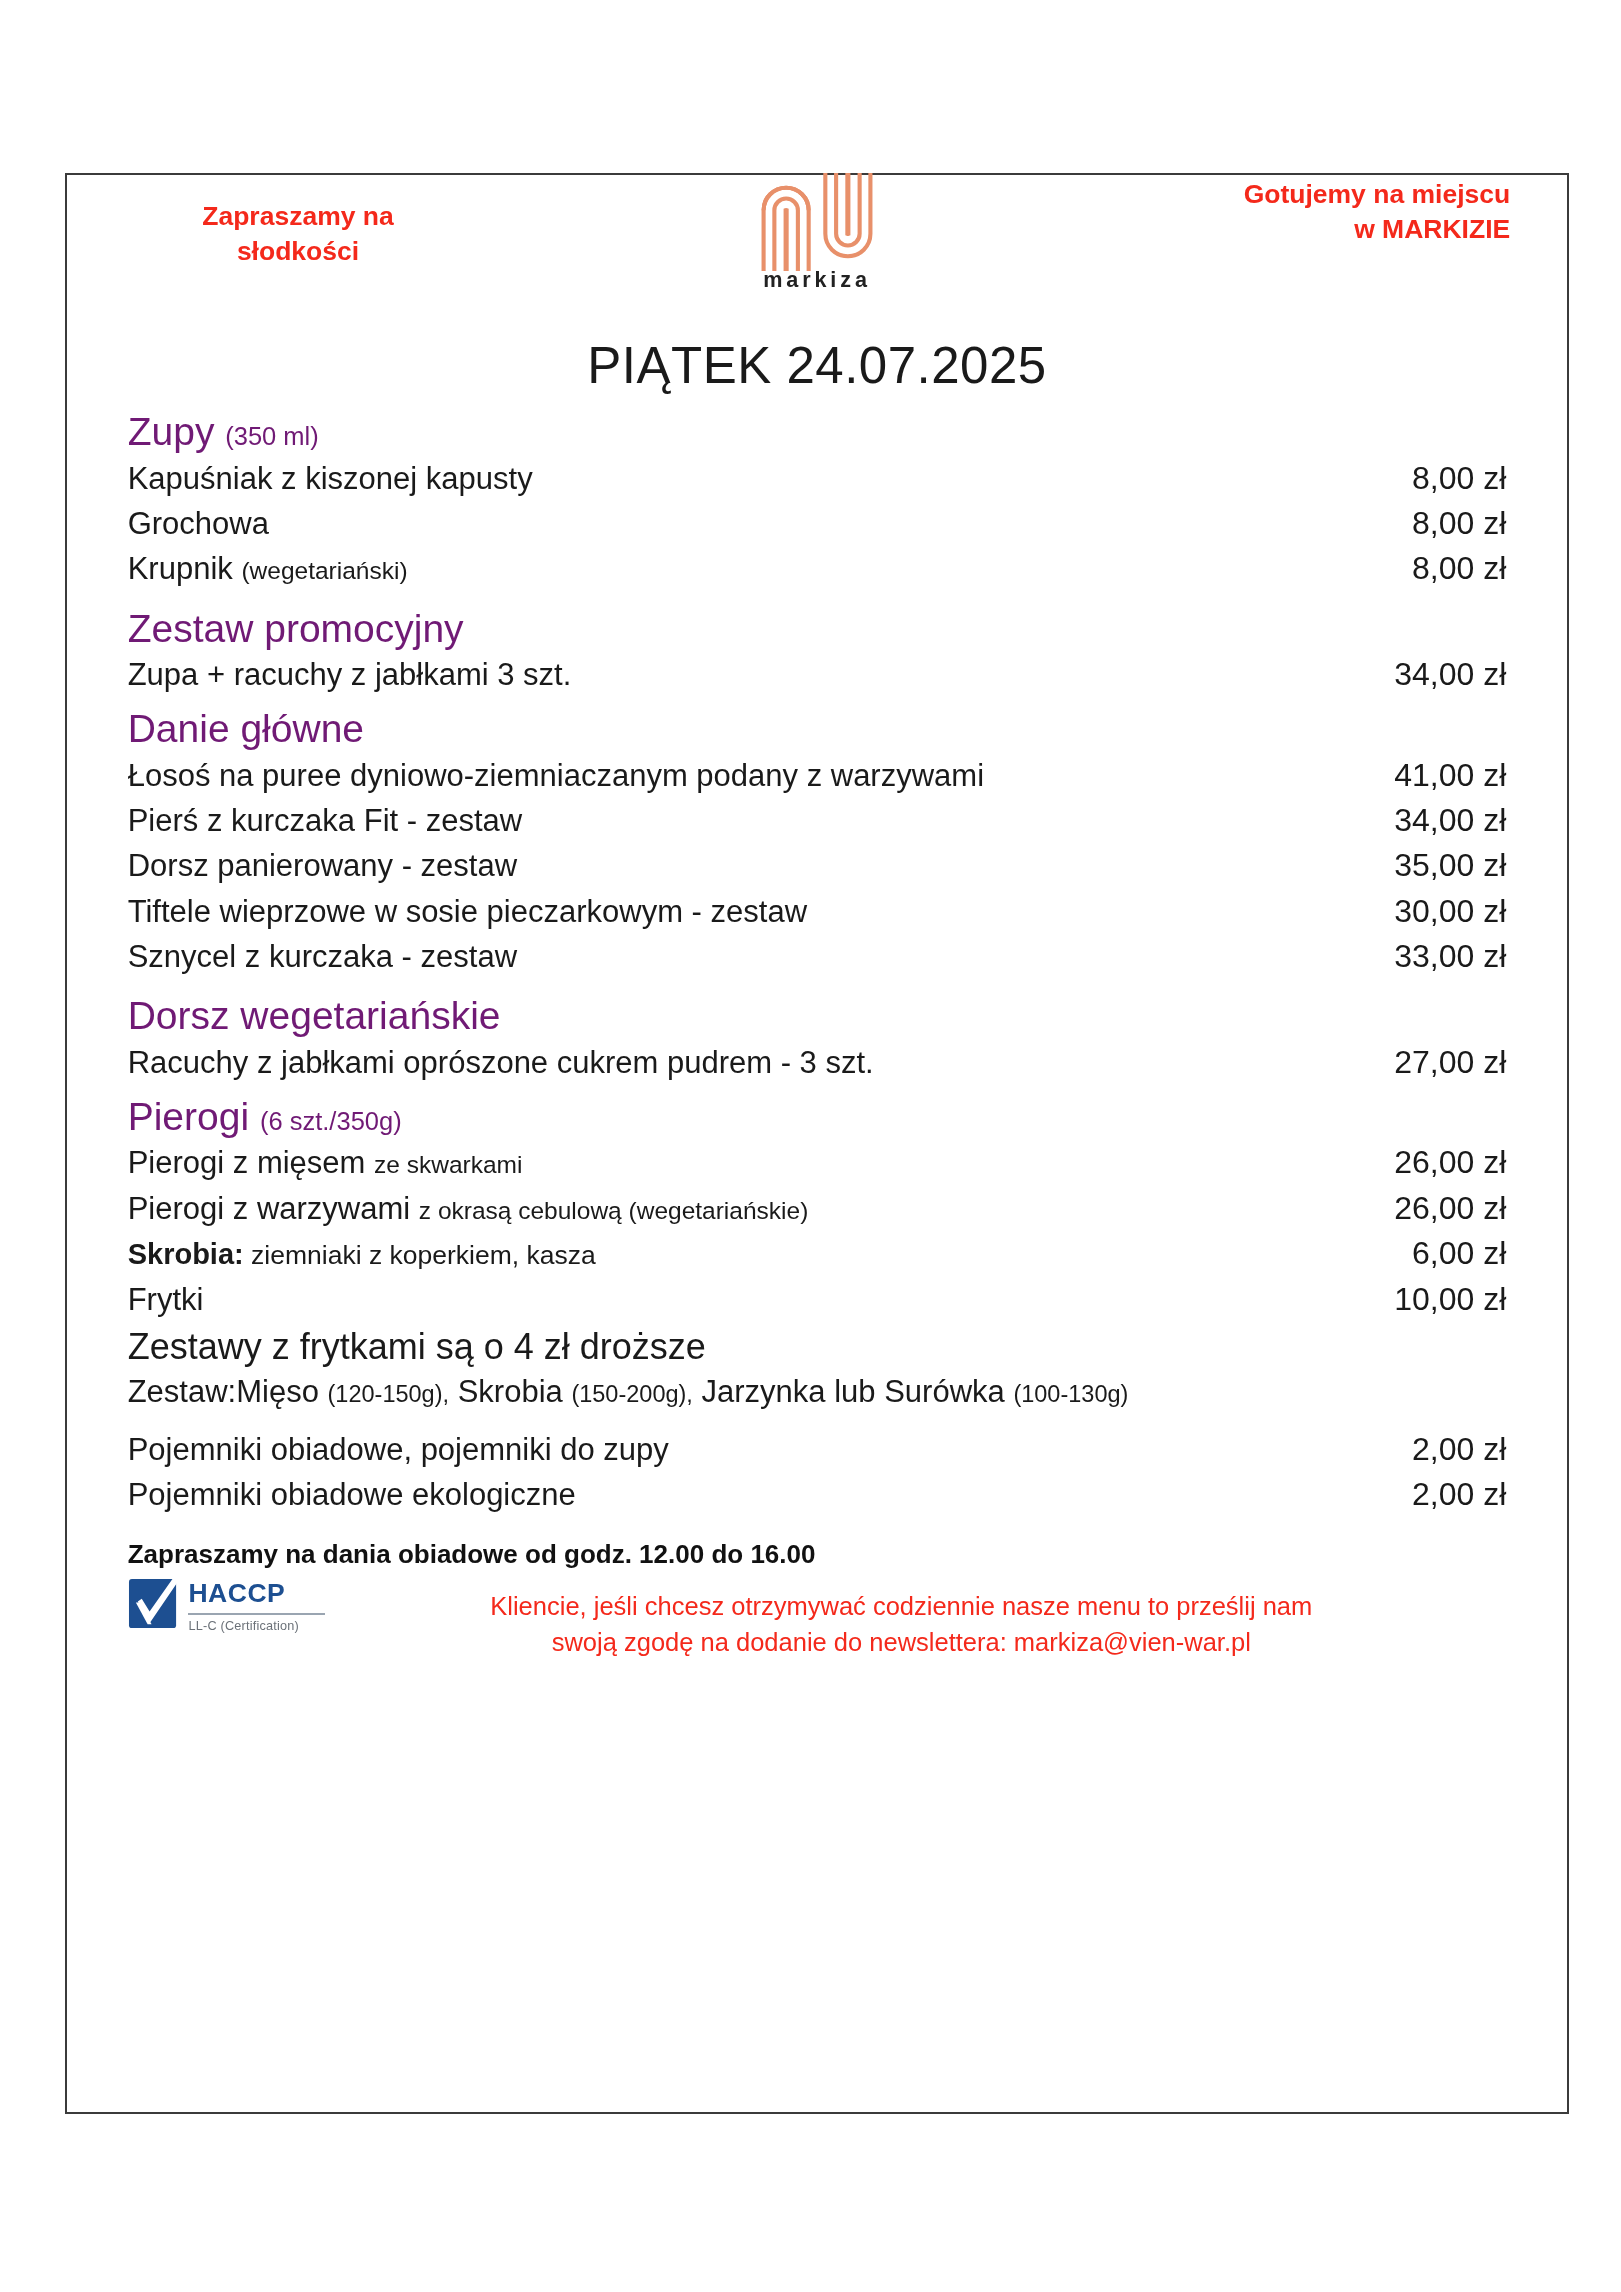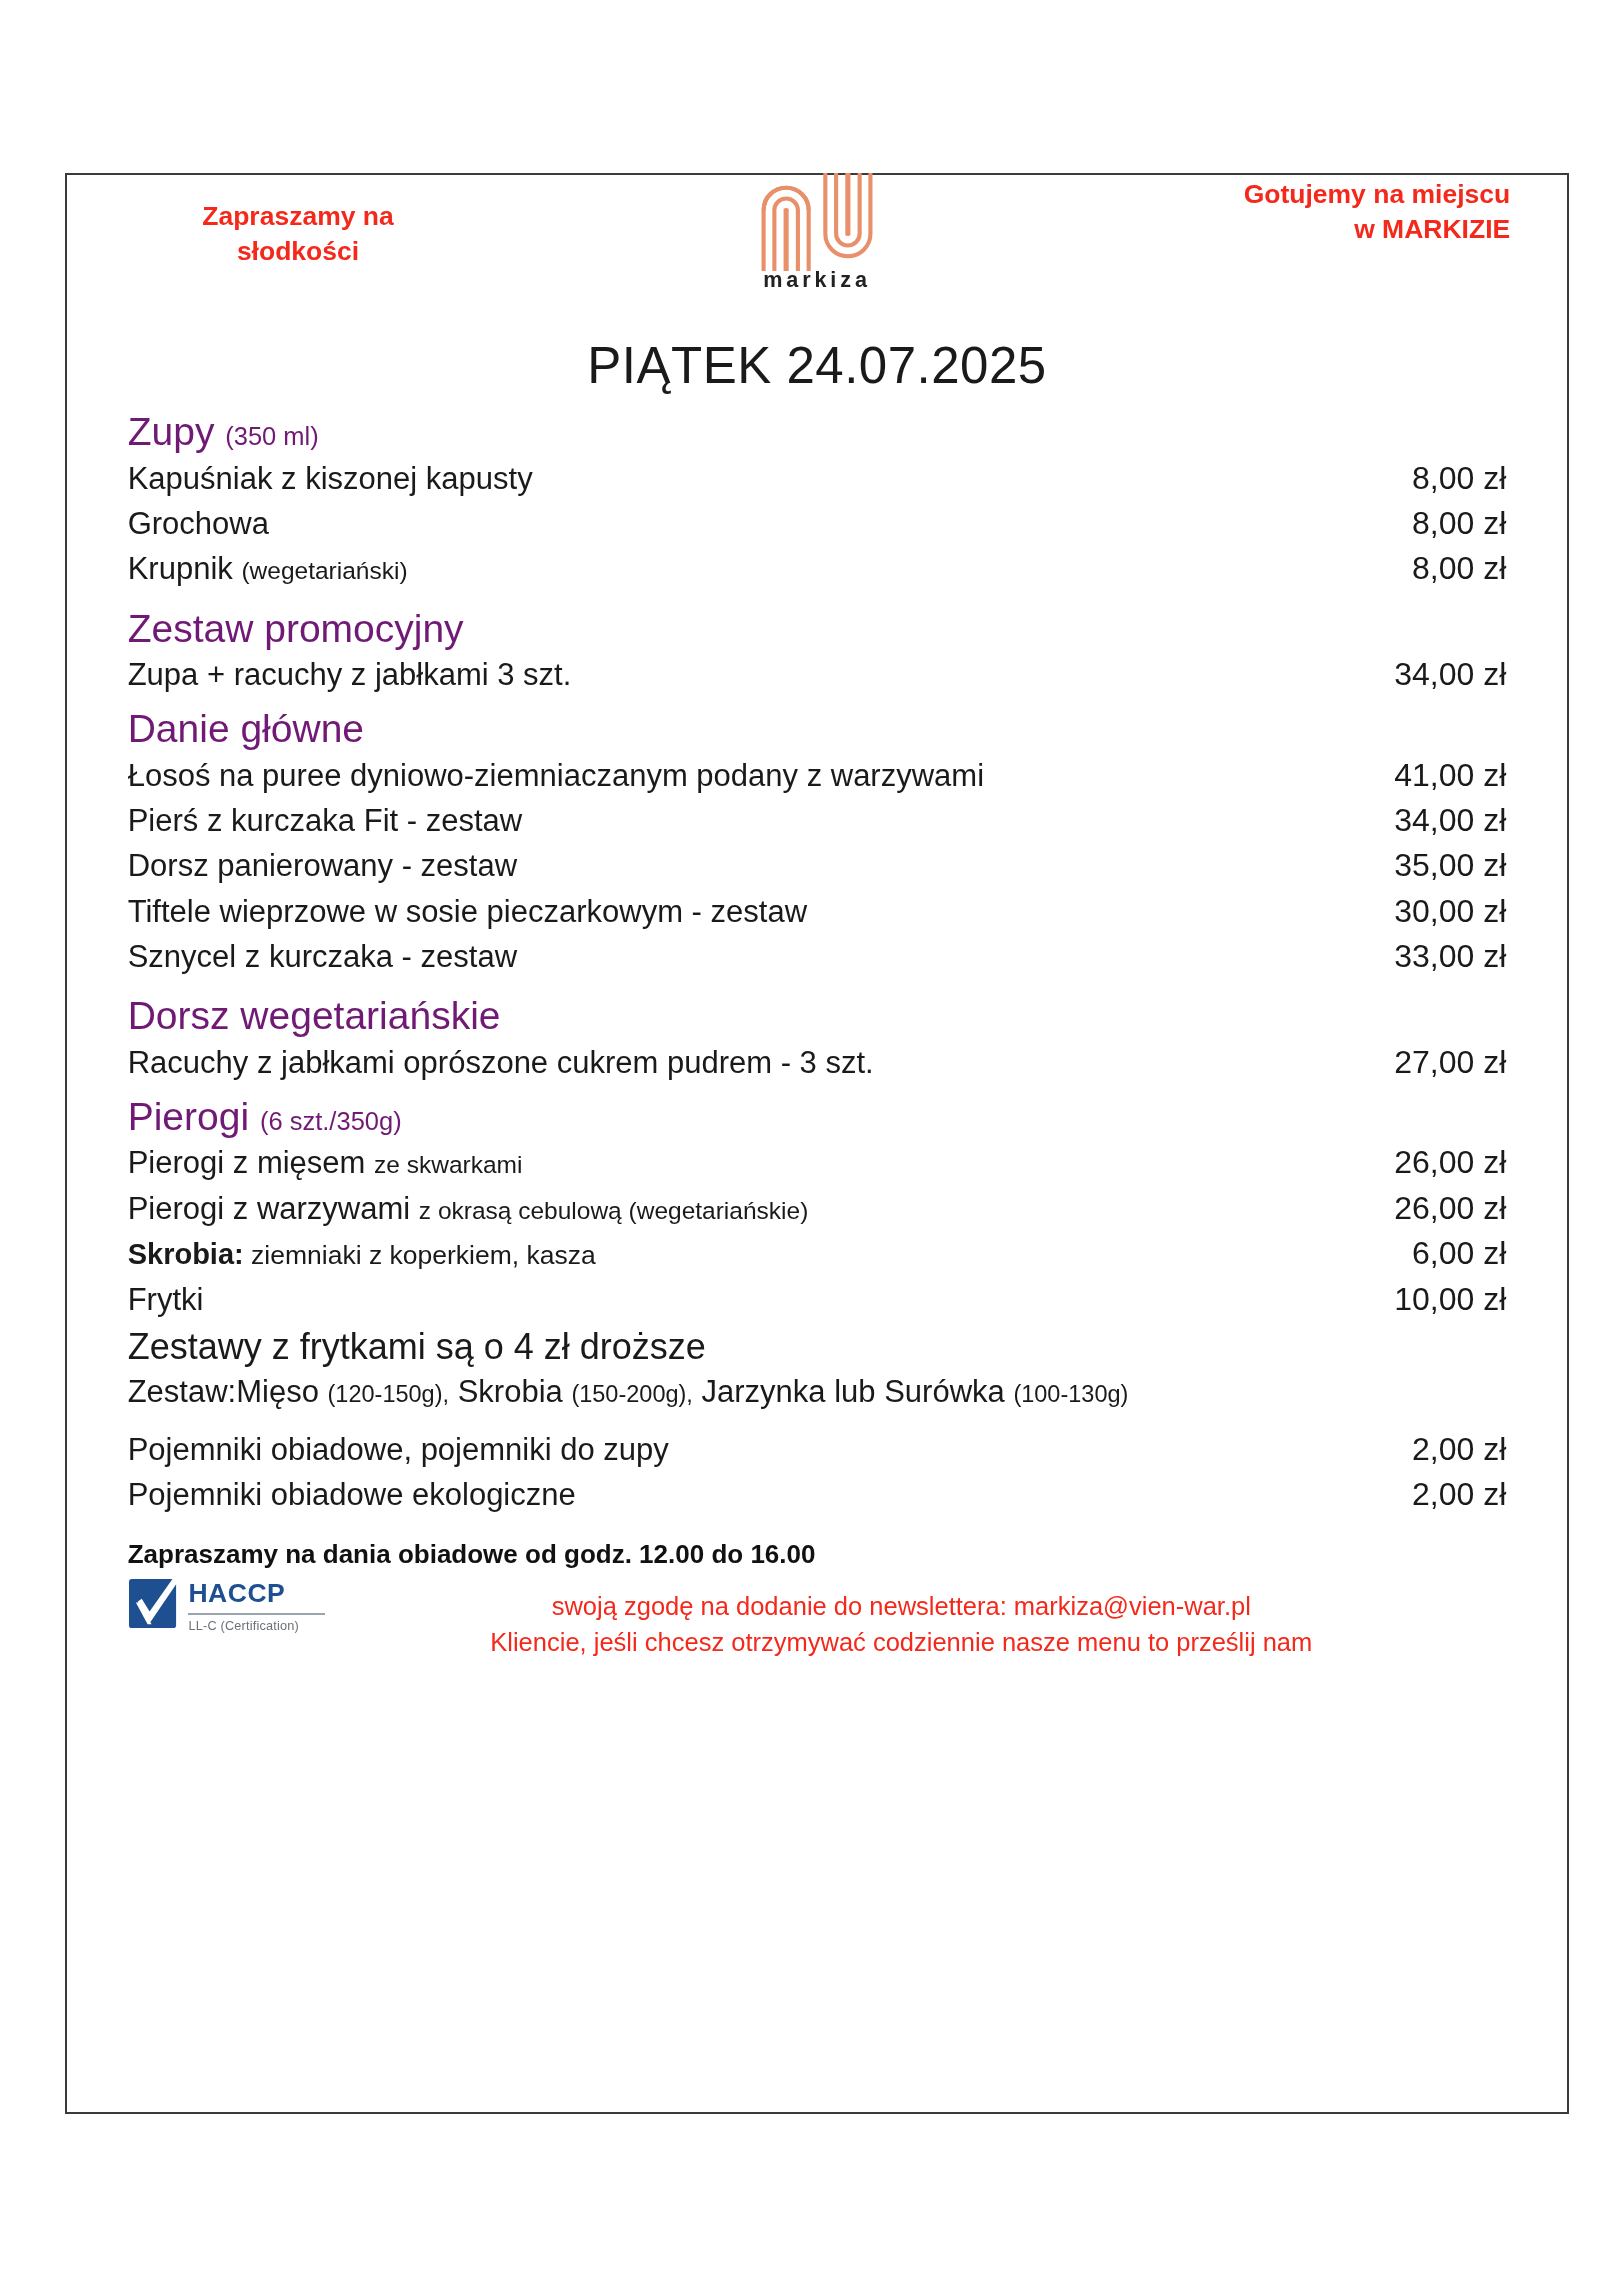--- a/index.html
+++ b/index.html
@@ -361,21 +361,21 @@
             <path d="M10 24 L22 46 L52 2 L46 0 L22 34 L14 21 Z" fill="#ffffff"></path>
             <path d="M8 25 L20 47 L24 47 L12 25 Z" fill="#ffffff"></path>
           </svg>
           <div class="haccp-text">
             <div class="haccp-title">HACCP</div>
             <div class="haccp-rule"></div>
             <div class="haccp-sub">LL-C (Certification)</div>
           </div>
         </div>
         <div class="newsletter">
+          <div>Kliencie, jeśli chcesz otrzymywać codziennie nasze menu to prześlij nam</div>
           <div>swoją zgodę na dodanie do newslettera: markiza@vien-war.pl</div>
-          <div>Kliencie, jeśli chcesz otrzymywać codziennie nasze menu to prześlij nam</div>
         </div>
       </div>
 
     </div>
   </div>
 </div>
 
 
 </body></html>

